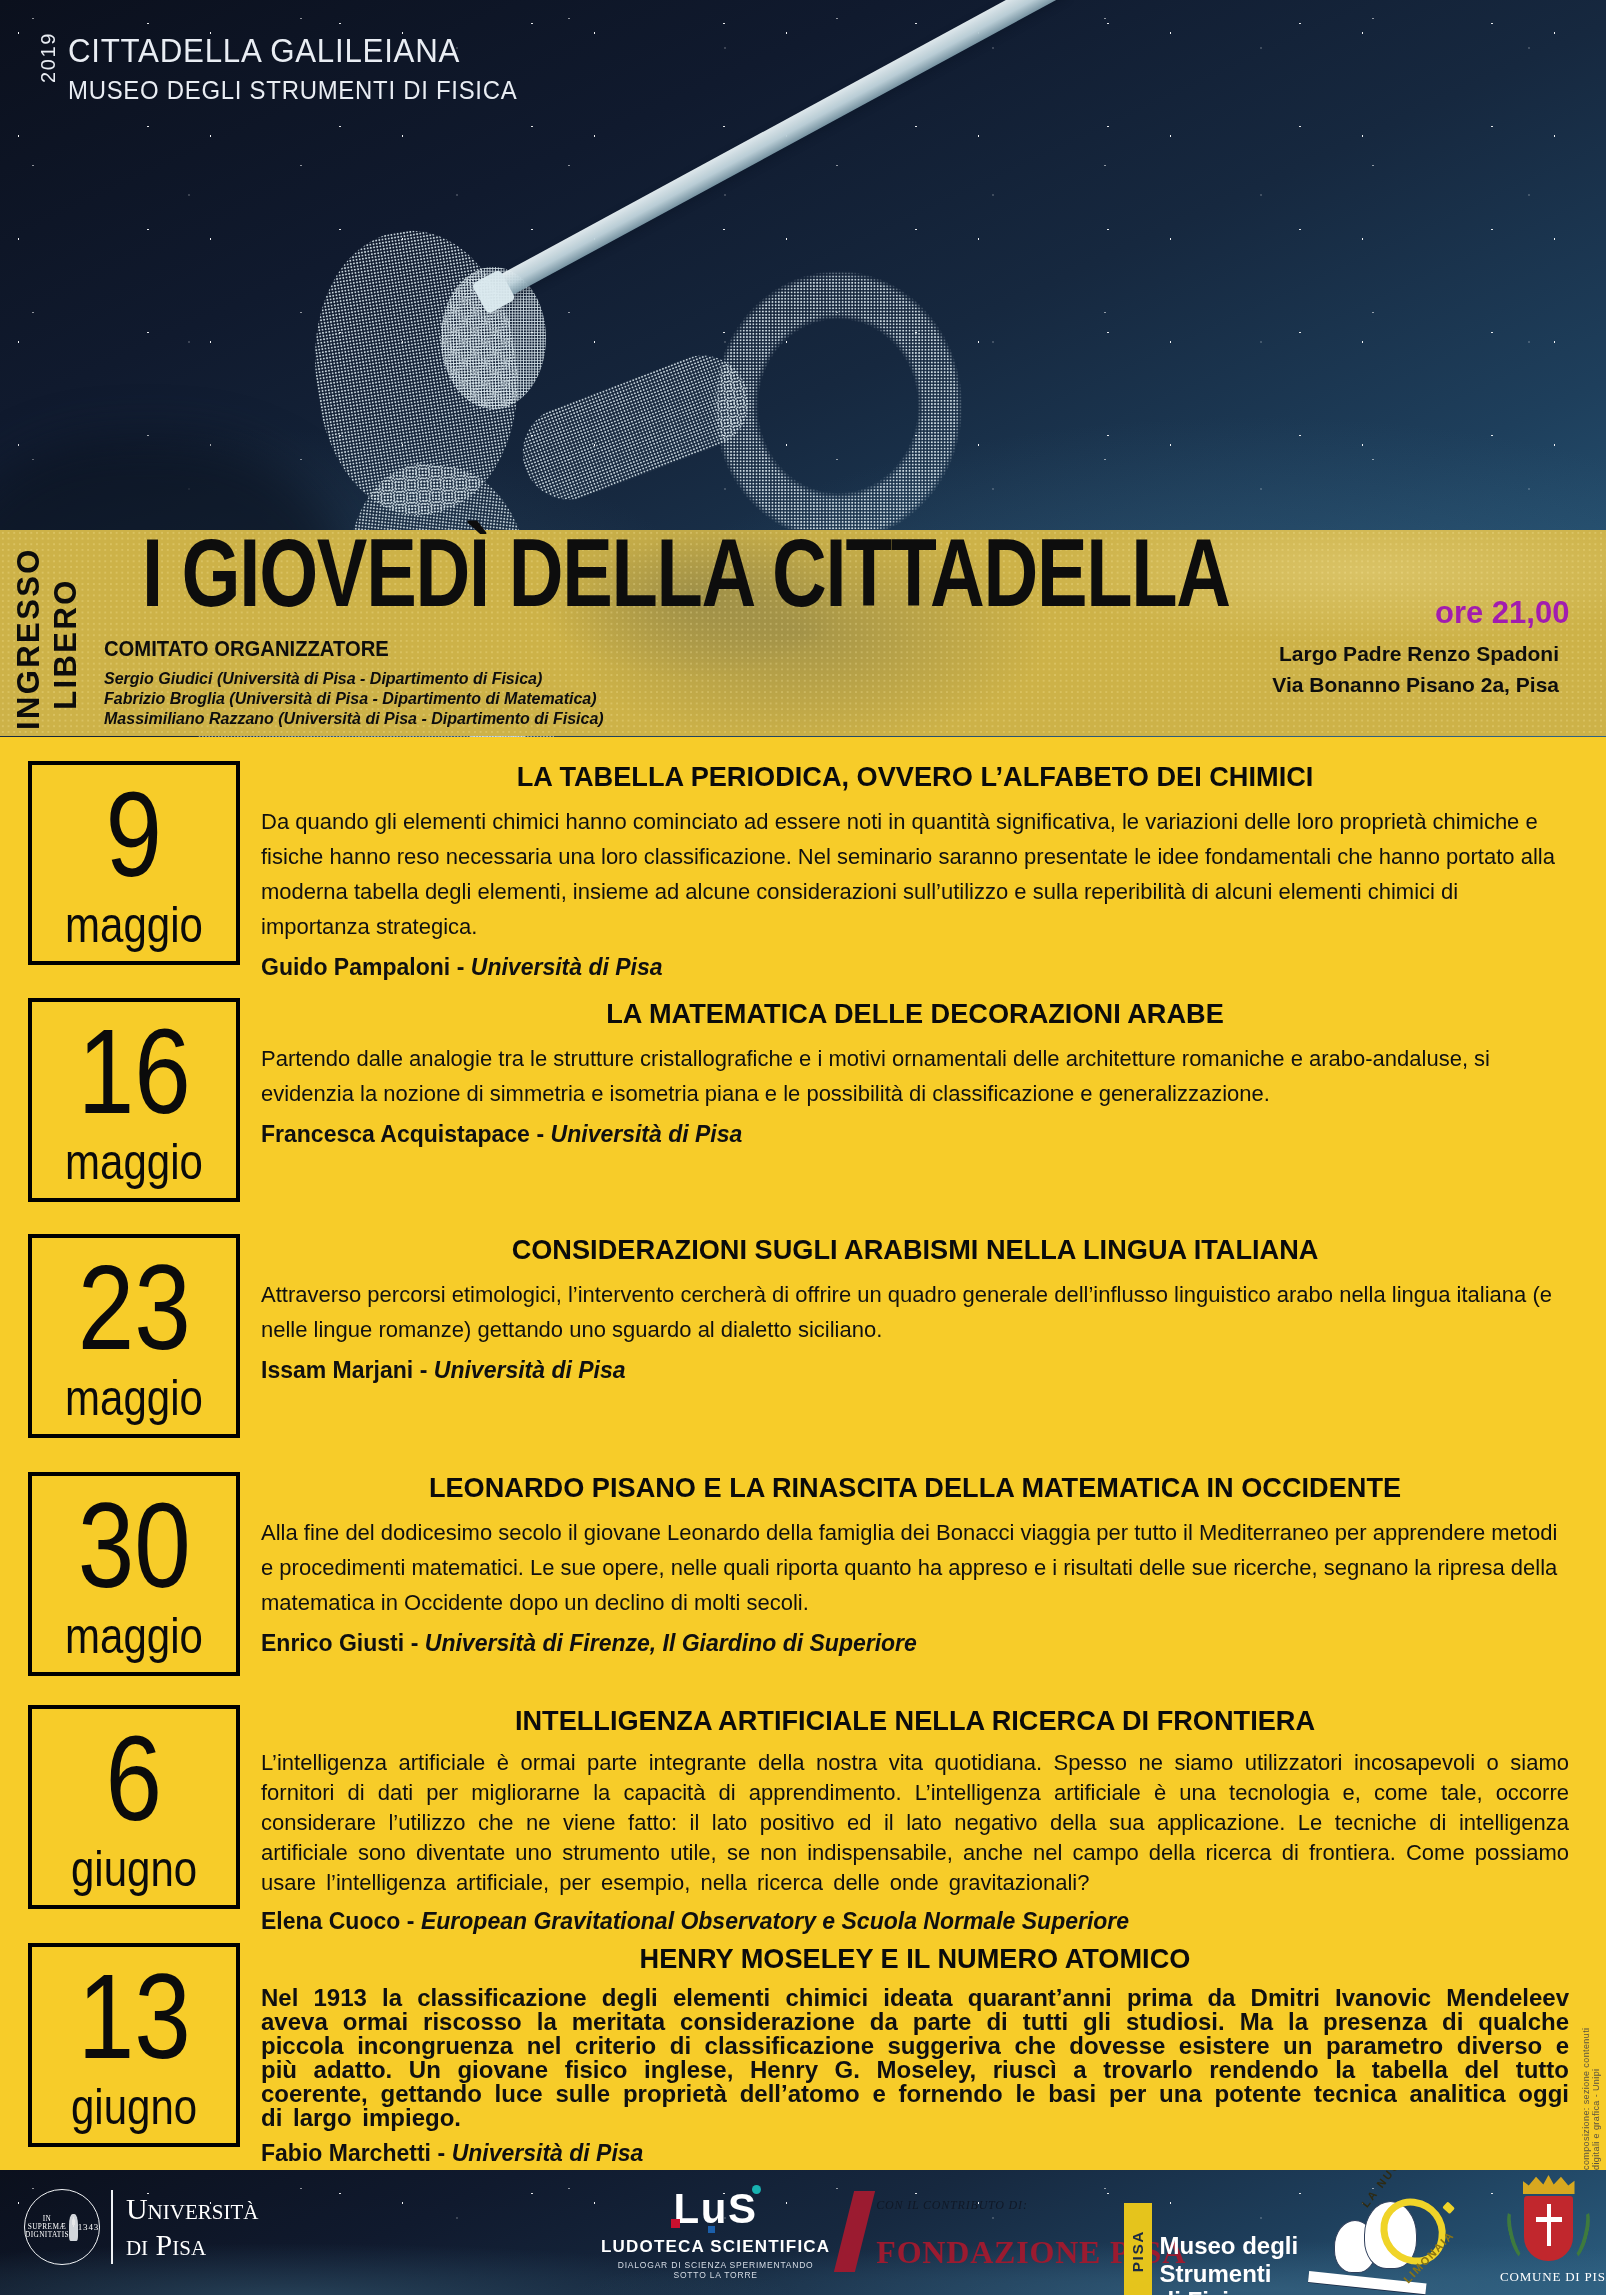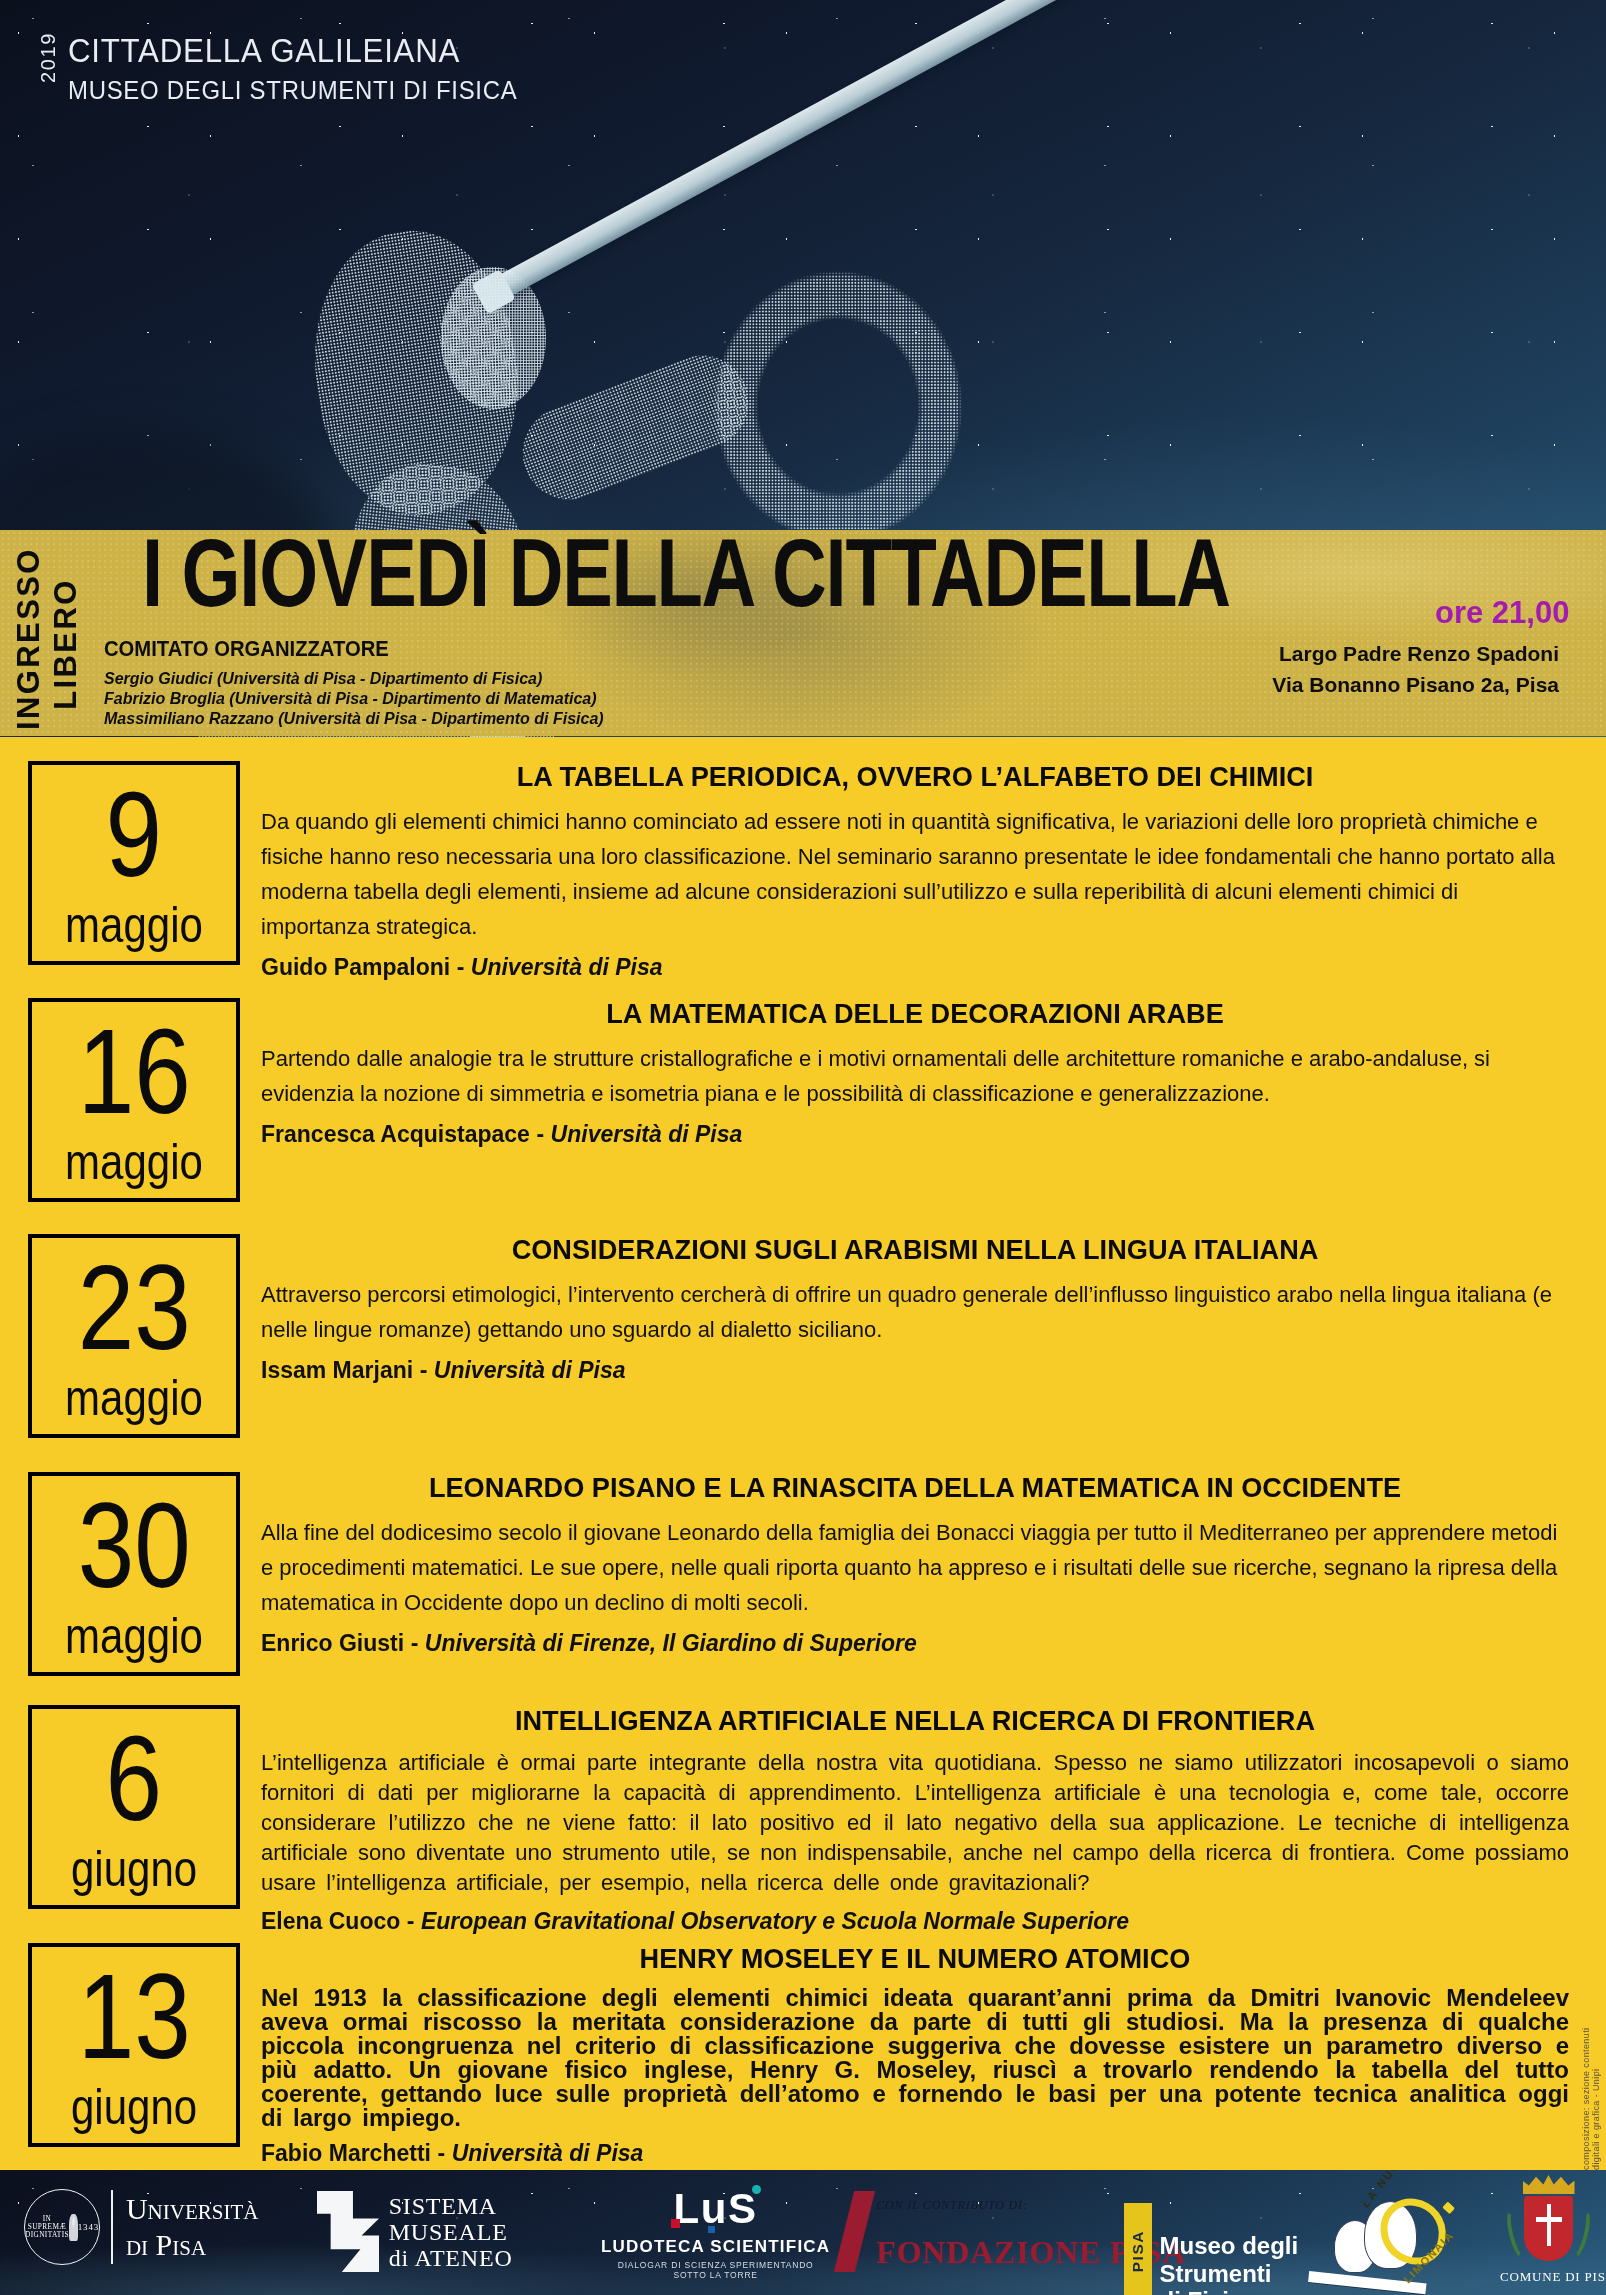--- a/index.html
+++ b/index.html
@@ -341,28 +341,20 @@
           <div class="seal-fig"></div>
           <div class="seal-year">1343</div>
         </div>
         <div class="unipi-divider"></div>
         <div class="unipi-name">
           <div>Università</div>
           <div>di Pisa</div>
         </div>
       </div>
 
-      <div class="flogo sma">
-        <div class="sma-mark"></div>
-        <div class="sma-name">
-          <div>SISTEMA</div>
-          <div>MUSEALE</div>
-          <div>di ATENEO</div>
-        </div>
-      </div>
 
       <div class="flogo lus">
         <span class="lus-word">
           <span>LuS</span>
           <span class="lus-sq-red"></span>
           <span class="lus-sq-blue"></span>
           <span class="lus-dot-teal"></span>
         </span>
         <div class="lus-name">LUDOTECA SCIENTIFICA</div>
         <div class="lus-tag">

